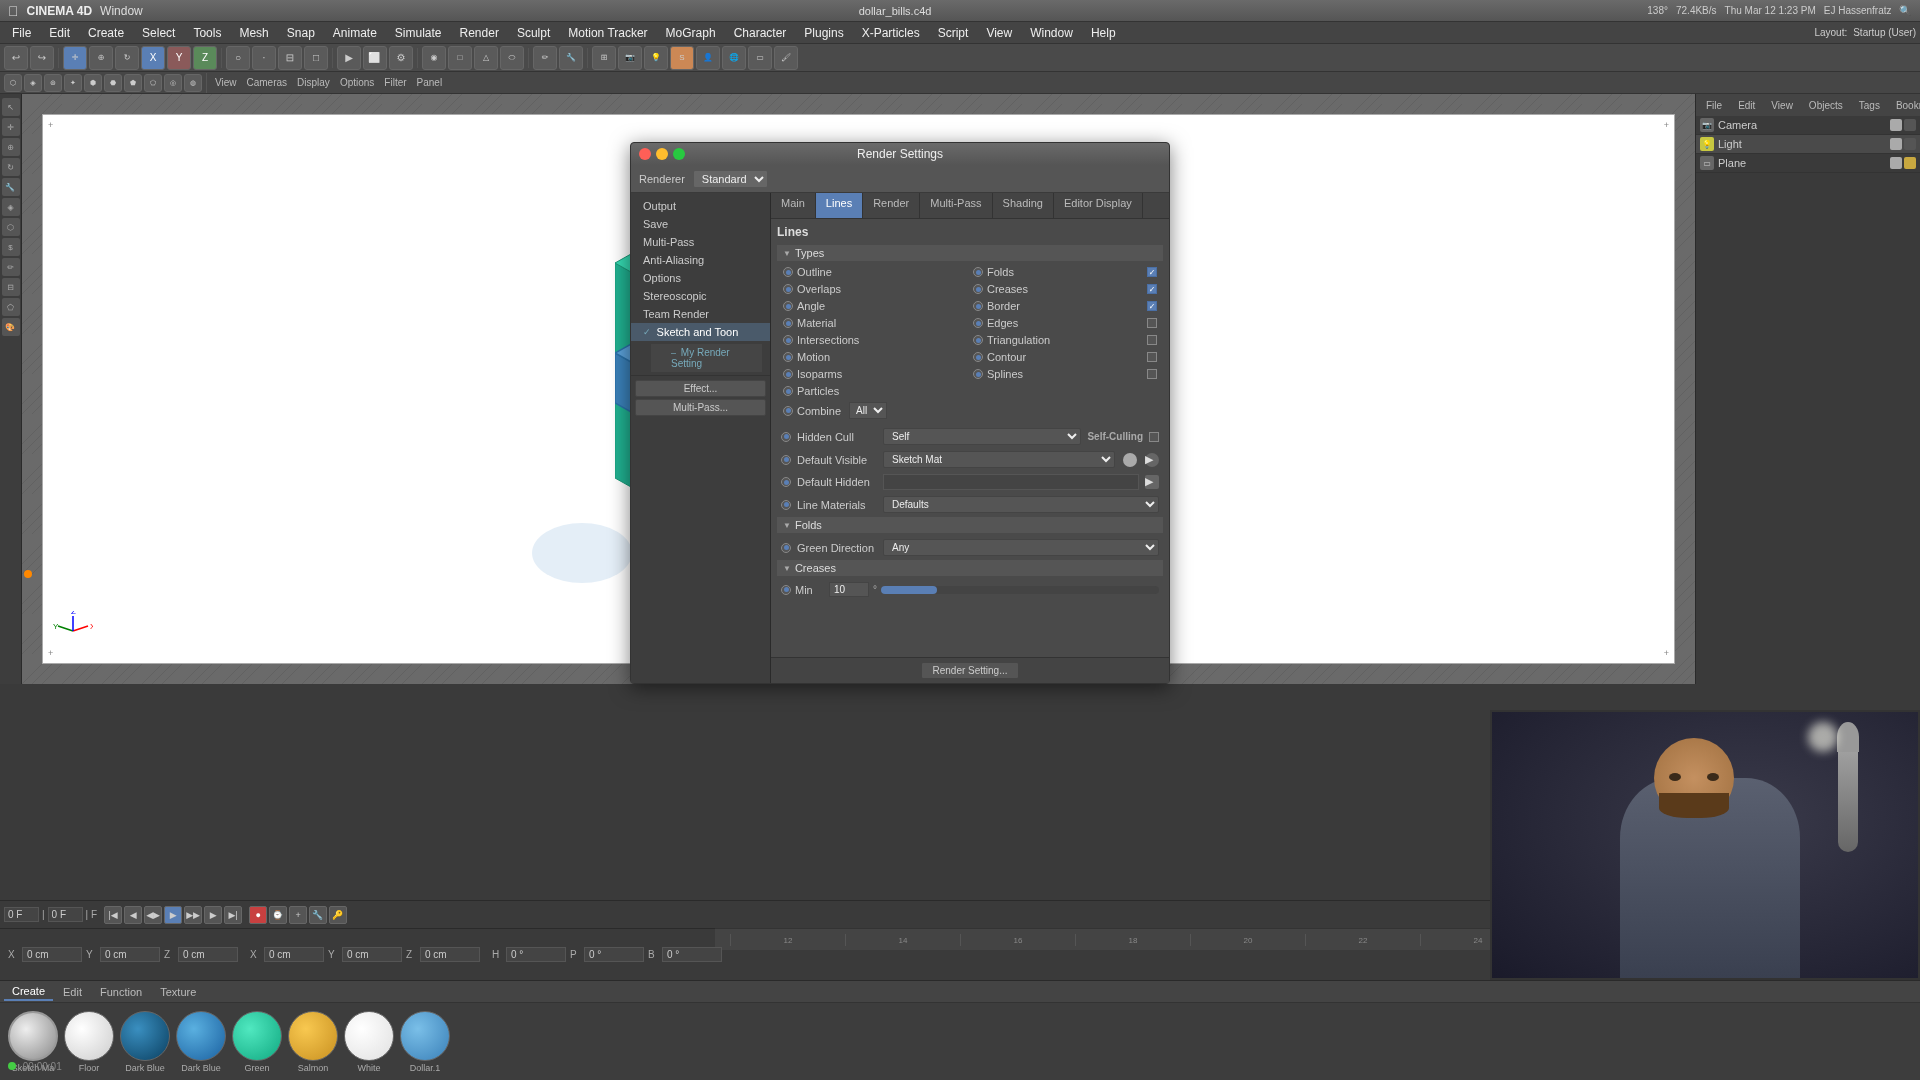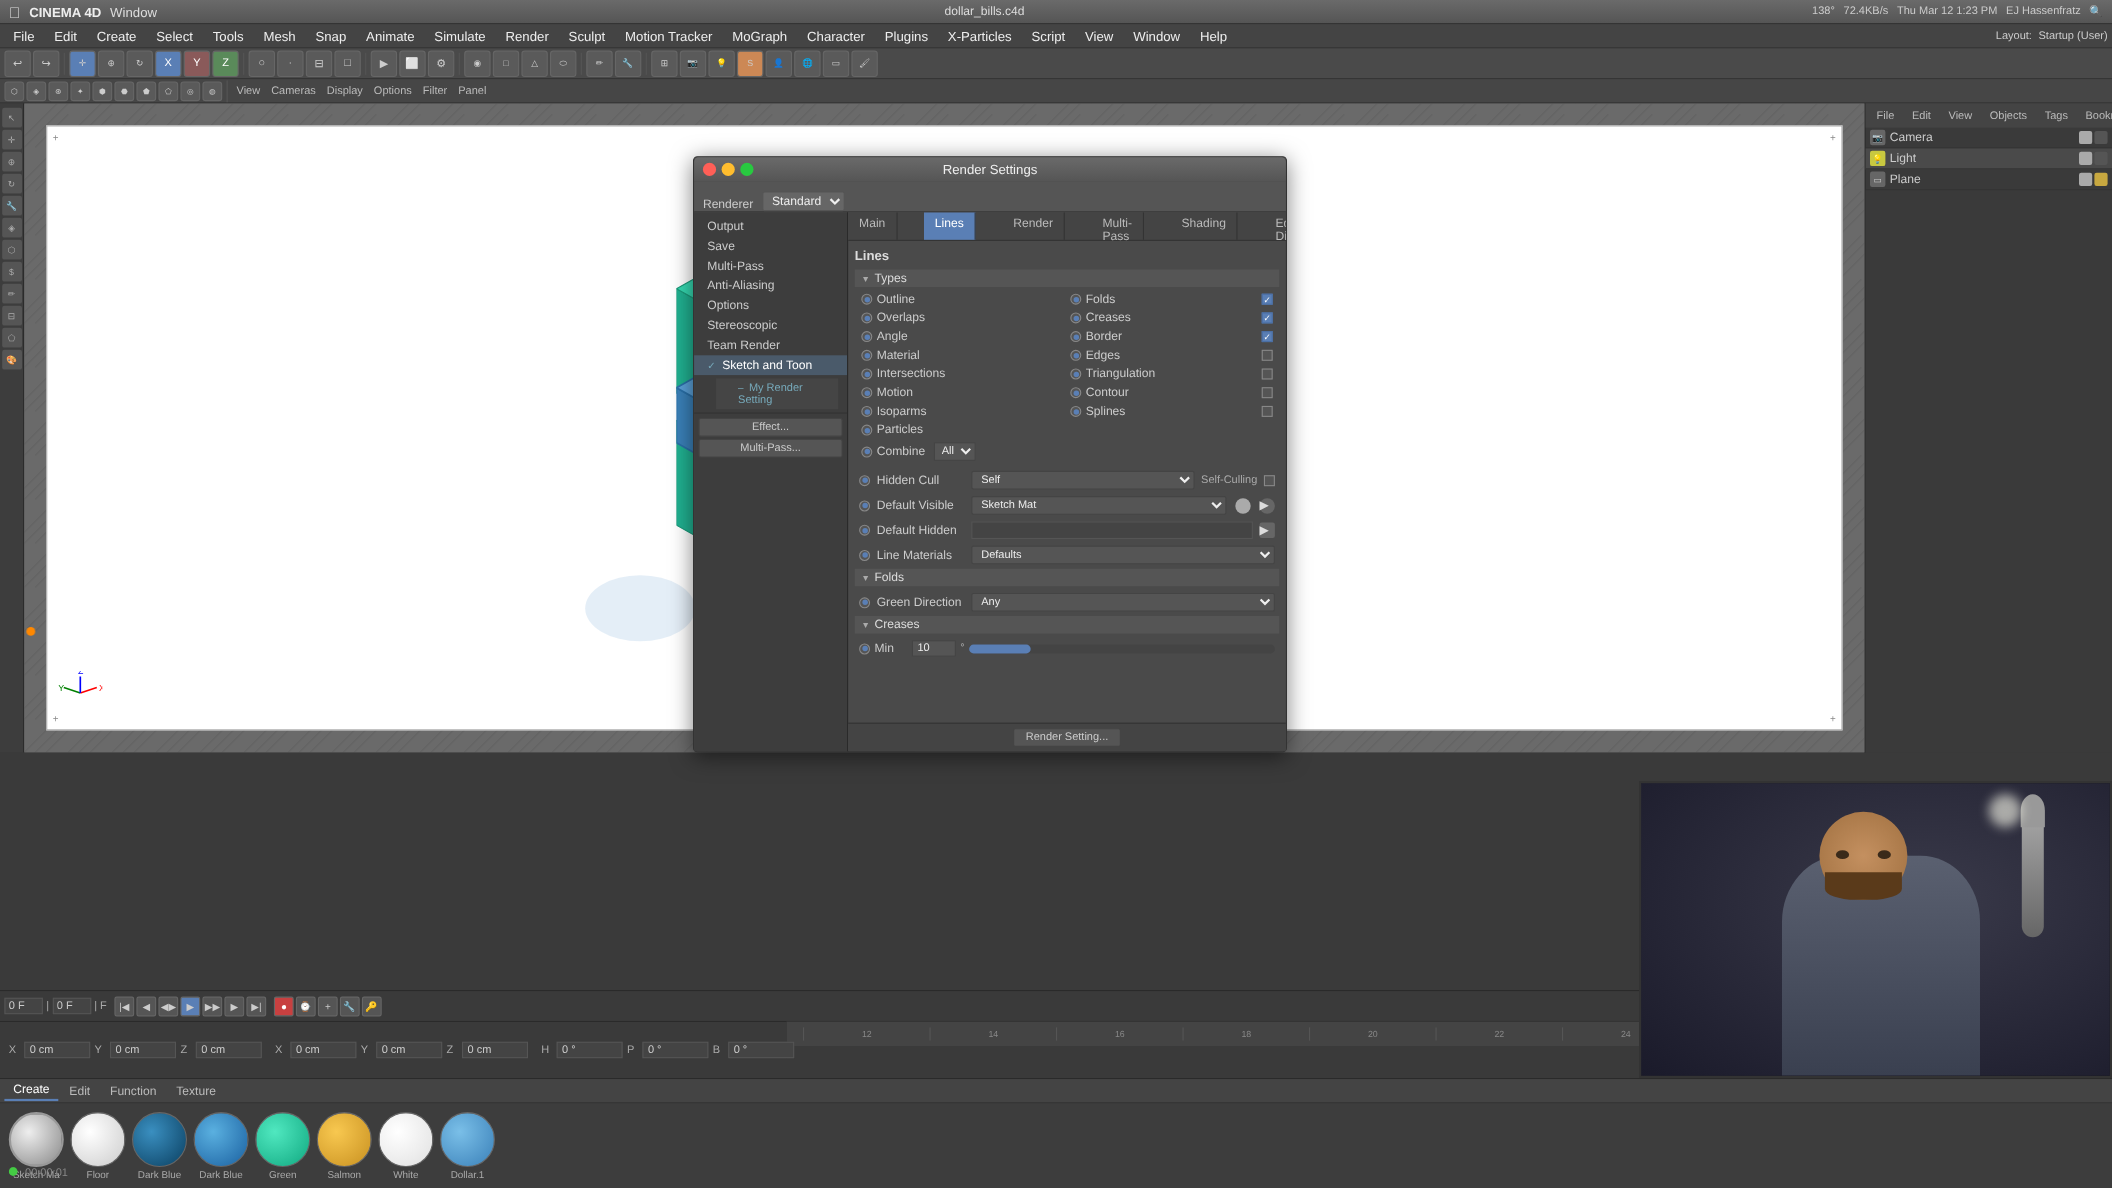--- a/index.html
+++ b/index.html
@@ -164,21 +164,21 @@
     }
     .dialog-btn { width: 12px; height: 12px; border-radius: 50%; cursor: pointer; }
     .dialog-btn.close { background: #ff5f57; }
     .dialog-btn.minimize { background: #ffbd2e; }
     .dialog-btn.maximize { background: #28c940; }
 
     .dialog-toolbar {
       height: 28px;
       background: #555;
       display: flex;
-      align-items: flex-end;
+      align-items: center;
       padding: 0 8px;
       gap: 8px;
       border-bottom: 1px solid #3a3a3a;
     }
     .renderer-label { font-size: 11px; color: #ccc; }
     .renderer-select {
       background: #666;
       border: 1px solid #555;
       color: #eee;
       font-size: 11px;
@@ -220,21 +220,20 @@
       flex-direction: column;
       overflow: hidden;
     }
 
     
     .settings-tabs {
       display: flex;
       background: #444;
       border-bottom: 1px solid #333;
       height: 26px;
-      gap: 24px;
     }
     .settings-tab {
       padding: 4px 10px;
       font-size: 11px;
       color: #bbb;
       cursor: pointer;
       border-right: 1px solid #333;
     }
     .settings-tab.active {
       background: #5a7fb5;
@@ -886,21 +885,21 @@
             </div>
           </div>
         </div>
 
         <div class="field-row">
           <div class="radio-btn checked"></div>
           <span class="field-label">Hidden Cull</span>
           <select class="field-select">
             <option>Self</option>
           </select>
-          <span style="font-size:10px; color:#aaa;">Self-Culling</span>
+          <span style="font-size:10px; color:#aaa;font-weight:bold;">Self-Culling</span>
           <div class="checkbox"></div>
         </div>
 
         <div class="field-row">
           <div class="radio-btn checked"></div>
           <span class="field-label">Default Visible</span>
           <select class="field-select">
             <option>Sketch Mat</option>
           </select>
           <div style="width:14px; height:14px; background:#aaa; border-radius:50%; margin-left:2px;"></div>

